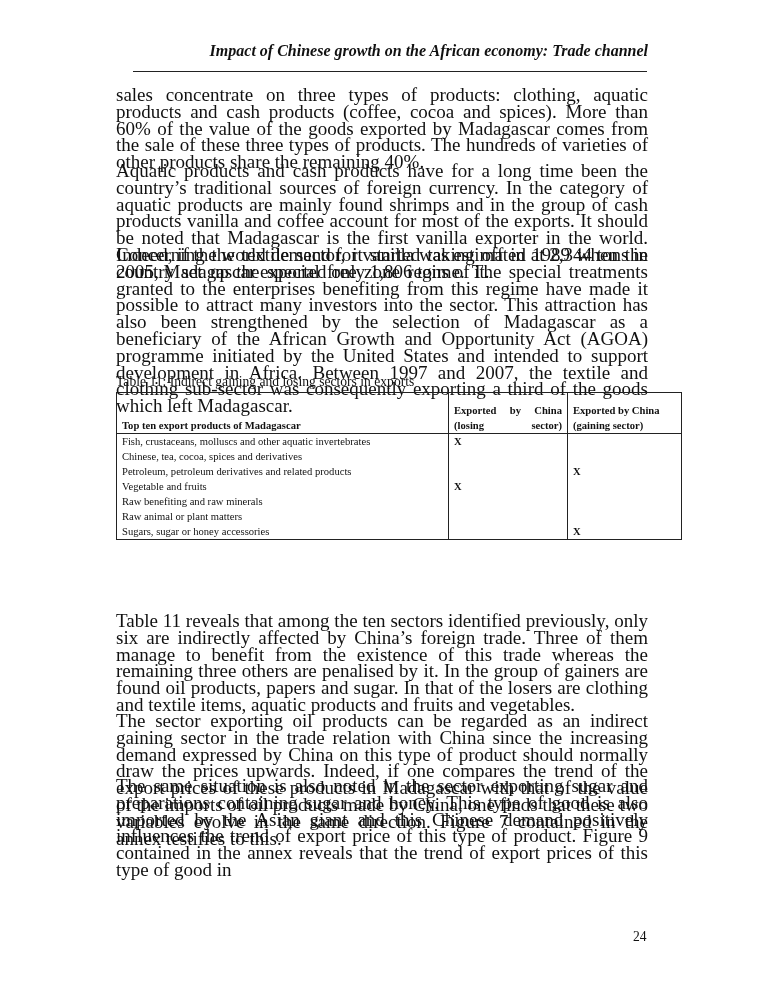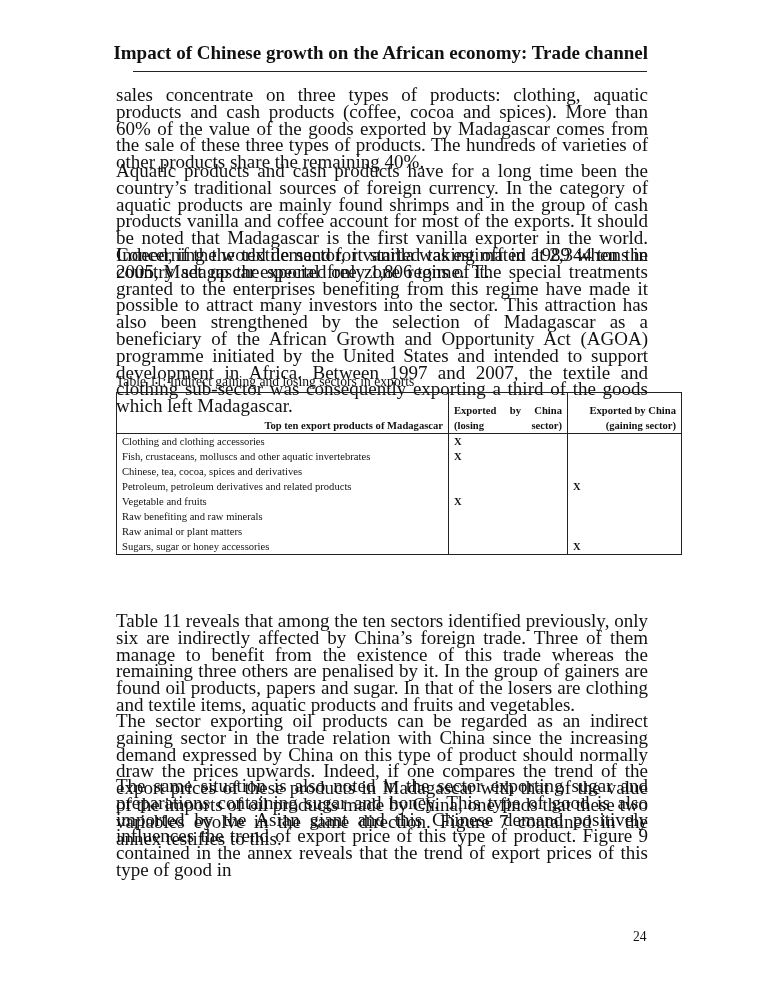--- a/index.html
+++ b/index.html
@@ -1,30 +1,30 @@
 <!DOCTYPE html>
 <html><head>
 <meta charset="utf-8">
 <style>
   html, body { margin: 0; padding: 0; background: #ffffff; }
   body { width: 765px; height: 990px; position: relative; overflow: hidden;
          font-family: "Liberation Serif", "DejaVu Serif", serif; color: #111; }
-  .header-title { position: absolute; top: 42px; right: 117px; font-size: 19px;
-                  font-weight: bold; }
+  .header-title { position: absolute; top: 42px; right: 117px; font-size: 16px;
+                  font-weight: bold; font-style: italic; }
   .header-rule { position: absolute; top: 71px; left: 133px; width: 514px; height: 0;
                  border-top: 1px solid #222; }
   .para { position: absolute; left: 116px; width: 532px; font-size: 19px;
           line-height: 16.8px; text-align: justify; margin: 0; }
   .caption { position: absolute; left: 116px; top: 374px; font-size: 13.6px; font-family: Liberation Serif, serif; }
   table.data { position: absolute; left: 116px; top: 392px; width: 566px;
                border-collapse: collapse; font-size: 10.6px; line-height: 15px; }
   table.data th, table.data td { border-left: 1px solid #222; border-right: 1px solid #222;
                padding: 0 5px; vertical-align: bottom; text-align: left; }
   table.data thead th { border-top: 1px solid #222; border-bottom: 1px solid #222;
-               height: 40px; font-weight: bold; text-align: right; }
+               height: 40px; font-weight: bold; }
   table.data thead th.c2 { text-align: justify; text-align-last: justify; }
   table.data tbody tr:last-child td { border-bottom: 1px solid #222; }
   table.data td.mark { font-weight: bold; }
   .col1 { width: 321px; }
   .col2 { width: 108px; }
   .page-num { position: absolute; left: 633px; top: 929px; font-size: 13.6px; text-align: center; }
 </style>
 </head>
 <body>
 
@@ -41,25 +41,20 @@
 
 <table class="data">
   <thead>
     <tr>
       <th class="col1">Top ten export products of Madagascar</th>
       <th class="col2 c2">Exported by China (losing sector)</th>
       <th>Exported by China (gaining sector)</th>
     </tr>
   </thead>
   <tbody>
-    <tr>
-      <td>Clothing and clothing accessories</td>
-      <td class="mark">X</td>
-      <td class="mark"></td>
-    </tr>
     <tr>
       <td>Fish, crustaceans, molluscs and other aquatic invertebrates</td>
       <td class="mark">X</td>
       <td class="mark"></td>
     </tr>
     <tr>
       <td>Chinese, tea, cocoa, spices and derivatives</td>
       <td class="mark"></td>
       <td class="mark"></td>
     </tr>

